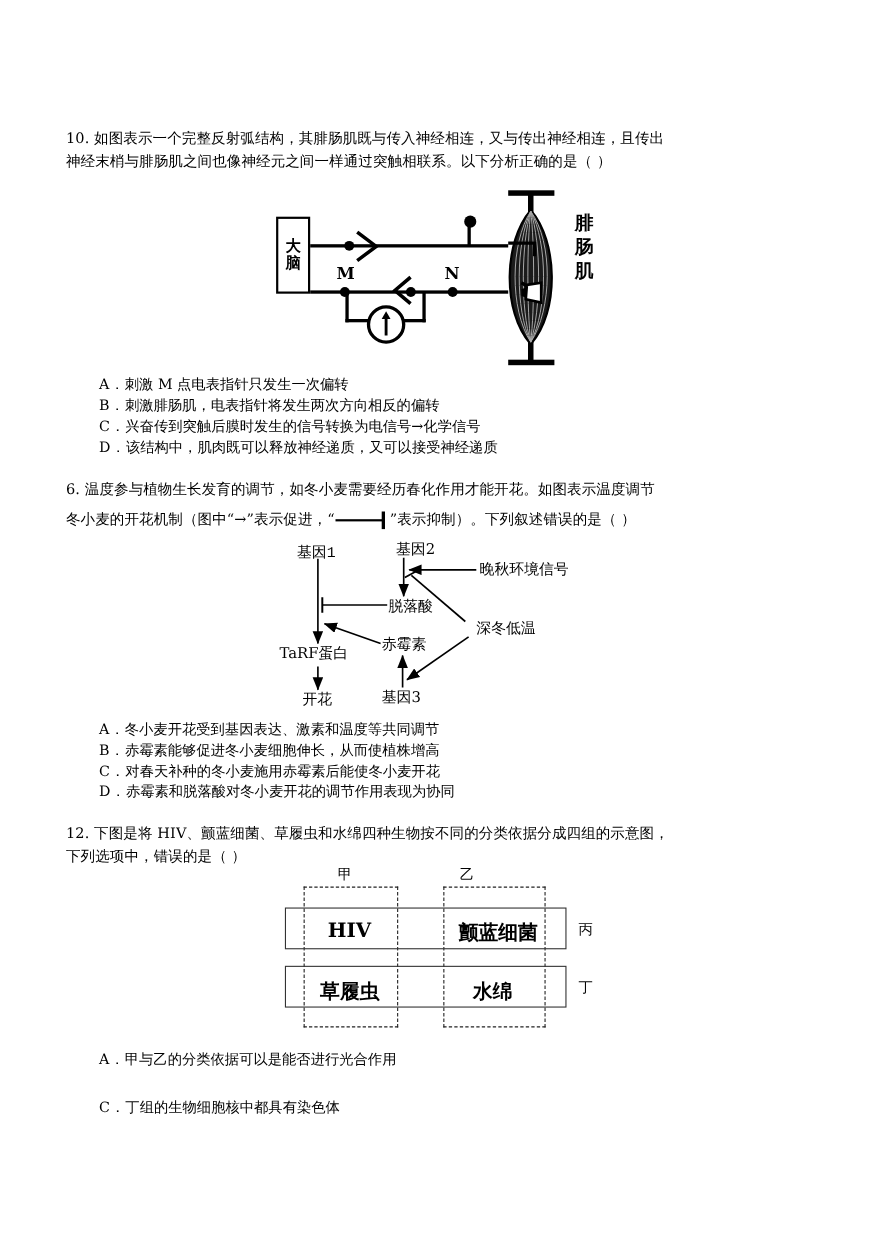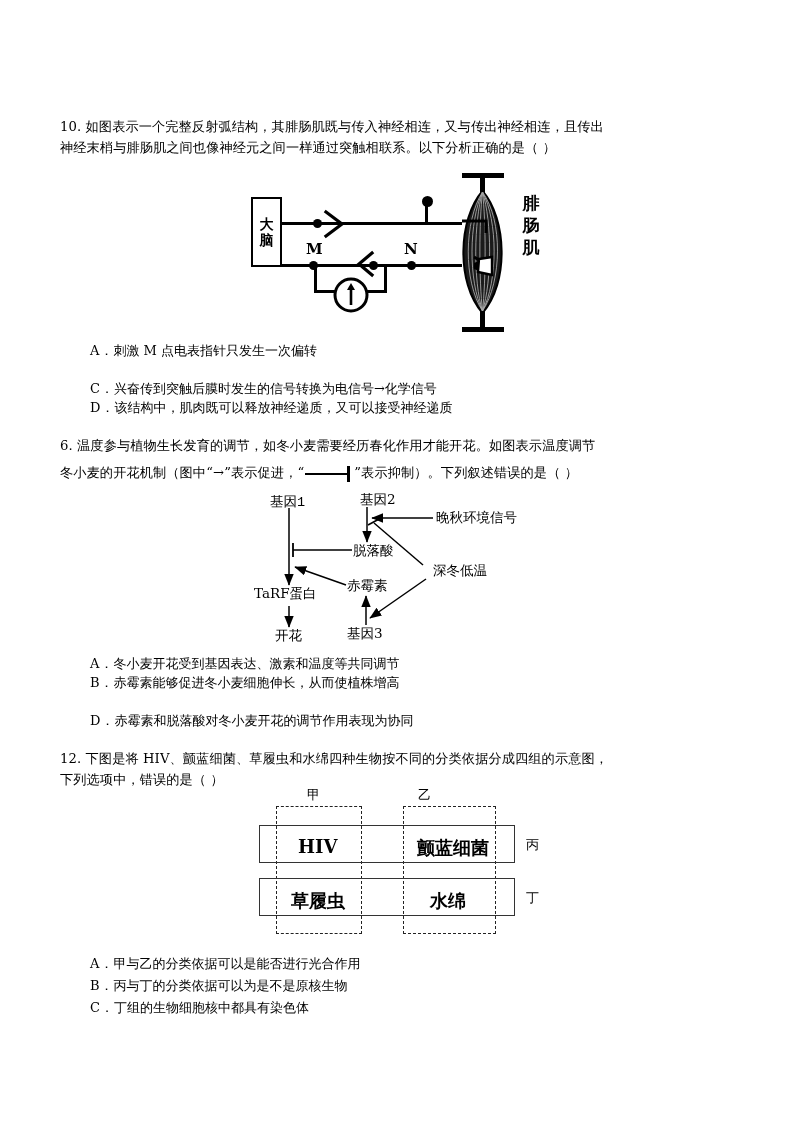--- a/index.html
+++ b/index.html
@@ -213,20 +213,23 @@
     <div class="muscle-label" style="left:272px; top:20px; width:22px;">
       <div>腓</div>
       <div>肠</div>
       <div>肌</div>
     </div>
   </div>
 
   <div class="opt" style="left:90px; top:341px;">
     <span class="lbl">A．</span><span>刺激 M 点电表指针只发生一次偏转</span>
   </div>
+  <div class="opt" style="left:90px; top:360px;">
+    <span class="lbl">B．</span><span>刺激腓肠肌，电表指针将发生两次方向相反的偏转</span>
+  </div>
   <div class="opt" style="left:90px; top:379px;">
     <span class="lbl">C．</span><span>兴奋传到突触后膜时发生的信号转换为电信号→化学信号</span>
   </div>
   <div class="opt" style="left:90px; top:398px;">
     <span class="lbl">D．</span><span>该结构中，肌肉既可以释放神经递质，又可以接受神经递质</span>
   </div>
 
   <div class="qtext" style="left:60px; top:435px;">6. 温度参与植物生长发育的调节，如冬小麦需要经历春化作用才能开花。如图表示温度调节</div>
 
   <div class="qtext" style="left:60px; top:462px;">
@@ -278,20 +281,23 @@
     <div class="n11" style="left:99px; top:138px;">基因3</div>
     <div class="n11" style="left:27px; top:140px;">开花</div>
   </div>
 
   <div class="opt" style="left:90px; top:654px;">
     <span class="lbl">A．</span><span>冬小麦开花受到基因表达、激素和温度等共同调节</span>
   </div>
   <div class="opt" style="left:90px; top:673px;">
     <span class="lbl">B．</span><span>赤霉素能够促进冬小麦细胞伸长，从而使植株增高</span>
   </div>
+  <div class="opt" style="left:90px; top:692px;">
+    <span class="lbl">C．</span><span>对春天补种的冬小麦施用赤霉素后能使冬小麦开花</span>
+  </div>
   <div class="opt" style="left:90px; top:711px;">
     <span class="lbl">D．</span><span>赤霉素和脱落酸对冬小麦开花的调节作用表现为协同</span>
   </div>
 
   <div class="qtext" style="left:60px; top:748px;">12. 下图是将 HIV、颤蓝细菌、草履虫和水绵四种生物按不同的分类依据分成四组的示意图，</div>
   <div class="qtext" style="left:60px; top:769px;">下列选项中，错误的是（  ）</div>
 
   <div id="q12-diagram">
 
     <div class="hdr12" style="left:49px; top:0px;">甲</div>
@@ -308,20 +314,17 @@
 
     <div class="cellname" style="left:40px; top:50px;">HIV</div>
     <div class="cellname" style="left:159px; top:50px;">颤蓝细菌</div>
     <div class="cellname" style="left:33px; top:103px;">草履虫</div>
     <div class="cellname" style="left:172px; top:103px;">水绵</div>
   </div>
 
   <div class="opt" style="left:90px; top:954px;">
     <span class="lbl">A．</span><span>甲与乙的分类依据可以是能否进行光合作用</span>
   </div>
-  <div class="opt" style="left:90px; top:976px;">
-    <span class="lbl">B．</span><span>丙与丁的分类依据可以为是不是原核生物</span>
-  </div>
   <div class="opt" style="left:90px; top:998px;">
     <span class="lbl">C．</span><span>丁组的生物细胞核中都具有染色体</span>
   </div>
 
 </div>
 
 </body></html>

